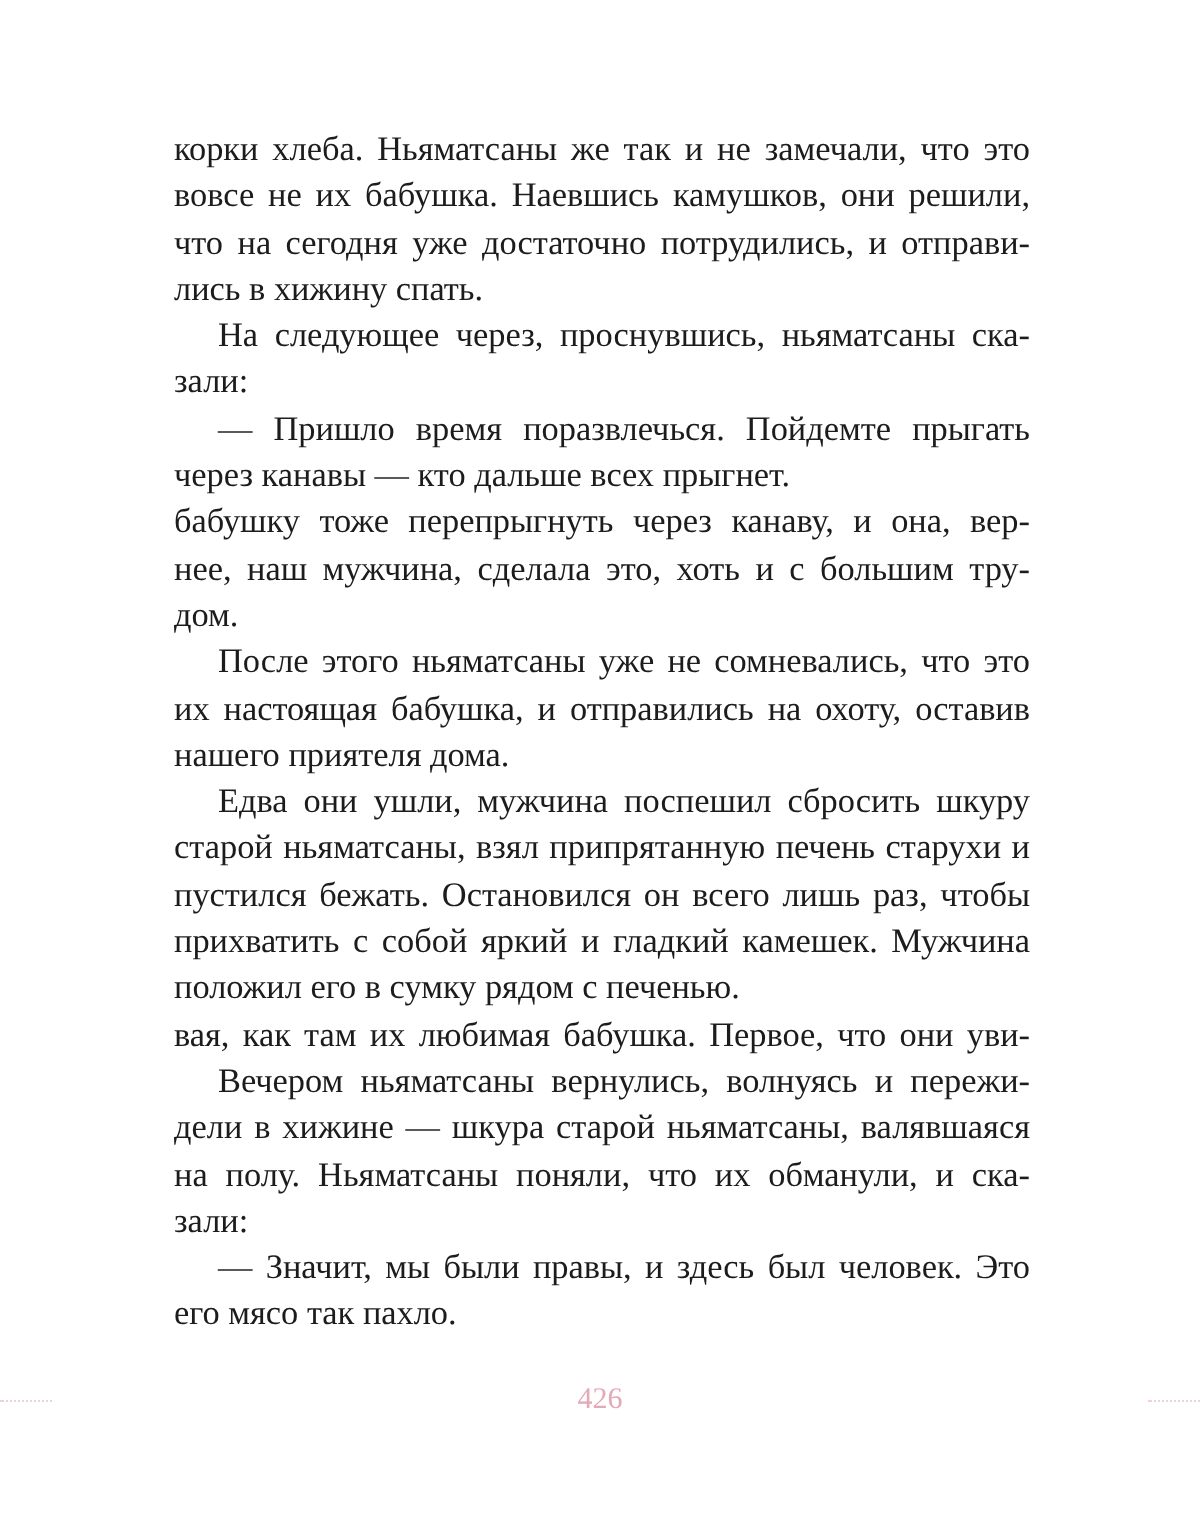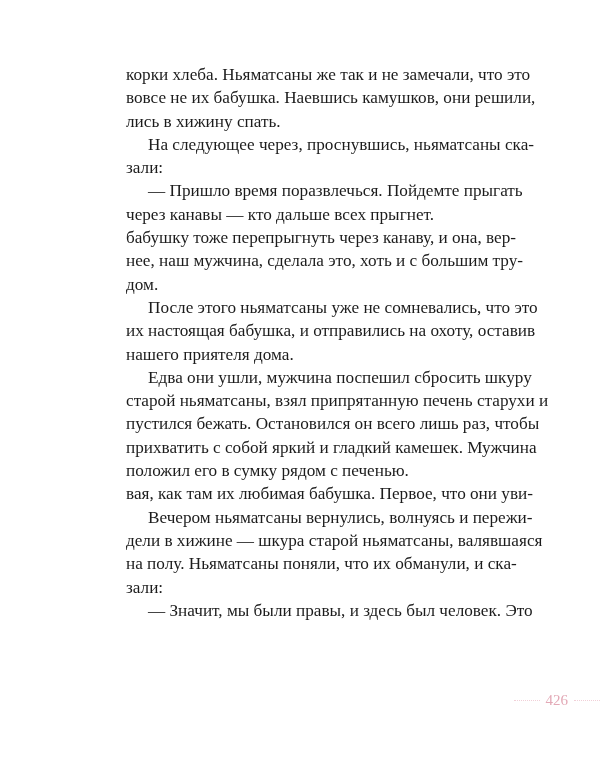--- a/index.html
+++ b/index.html
@@ -12,50 +12,50 @@
     font-family: "Liberation Serif", "DejaVu Serif", serif;
     font-size: 17.2px;
     color: #1c1c1c;
   }
   .line {
     height: 23.3px;
     line-height: 23.3px;
     white-space: nowrap;
     text-align: justify;
     text-align-last: justify;
-    margin-left: 39px;
   }
   .line.last { text-align-last: left; }
   .line.indent { padding-left: 22px; }
   .page-number {
     position: absolute;
     left: 0; right: 0;
     top: 692px;
     text-align: center;
     font-family: "Liberation Serif", "DejaVu Serif", serif;
     font-size: 15px;
     color: #e3a9b6;
     display: flex;
-    justify-content: flex-end;
+    justify-content: space-between;
     align-items: center;
     gap: 6px;
   }
   .dash {
     display: inline-block;
     width: 26px;
     height: 0;
     border-top: 1px dotted #f1d0d8;
   }
 </style>
 </head>
 <body>
 
 <div class="page" id="page-body">
     <div class="line">корки хлеба. Ньяматсаны же так и не замечали, что это</div>
     <div class="line">вовсе не их бабушка. Наевшись камушков, они решили,</div>
+    <div class="line">что на сегодня уже достаточно потрудились, и отправи-</div>
     <div class="line last">лись в хижину спать.</div>
     <div class="line indent">На следующее через, проснувшись, ньяматсаны ска-</div>
     <div class="line last">зали:</div>
     <div class="line indent">— Пришло время поразвлечься. Пойдемте прыгать</div>
     <div class="line last">через канавы — кто дальше всех прыгнет.</div>
     <div class="line">бабушку тоже перепрыгнуть через канаву, и она, вер-</div>
     <div class="line">нее, наш мужчина, сделала это, хоть и с большим тру-</div>
     <div class="line last">дом.</div>
     <div class="line indent">После этого ньяматсаны уже не сомневались, что это</div>
     <div class="line">их настоящая бабушка, и отправились на охоту, оставив</div>
@@ -64,19 +64,20 @@
     <div class="line">старой ньяматсаны, взял припрятанную печень старухи и</div>
     <div class="line">пустился бежать. Остановился он всего лишь раз, чтобы</div>
     <div class="line">прихватить с собой яркий и гладкий камешек. Мужчина</div>
     <div class="line last">положил его в сумку рядом с печенью.</div>
     <div class="line">вая, как там их любимая бабушка. Первое, что они уви-</div>
     <div class="line indent">Вечером ньяматсаны вернулись, волнуясь и пережи-</div>
     <div class="line">дели в хижине — шкура старой ньяматсаны, валявшаяся</div>
     <div class="line">на полу. Ньяматсаны поняли, что их обманули, и ска-</div>
     <div class="line last">зали:</div>
     <div class="line indent">— Значит, мы были правы, и здесь был человек. Это</div>
+    <div class="line last">его мясо так пахло.</div>
   </div>
 
 <div class="page-number">
   <span class="dash"></span>
   <span>426</span>
   <span class="dash"></span>
 </div>
 
 </body></html>

